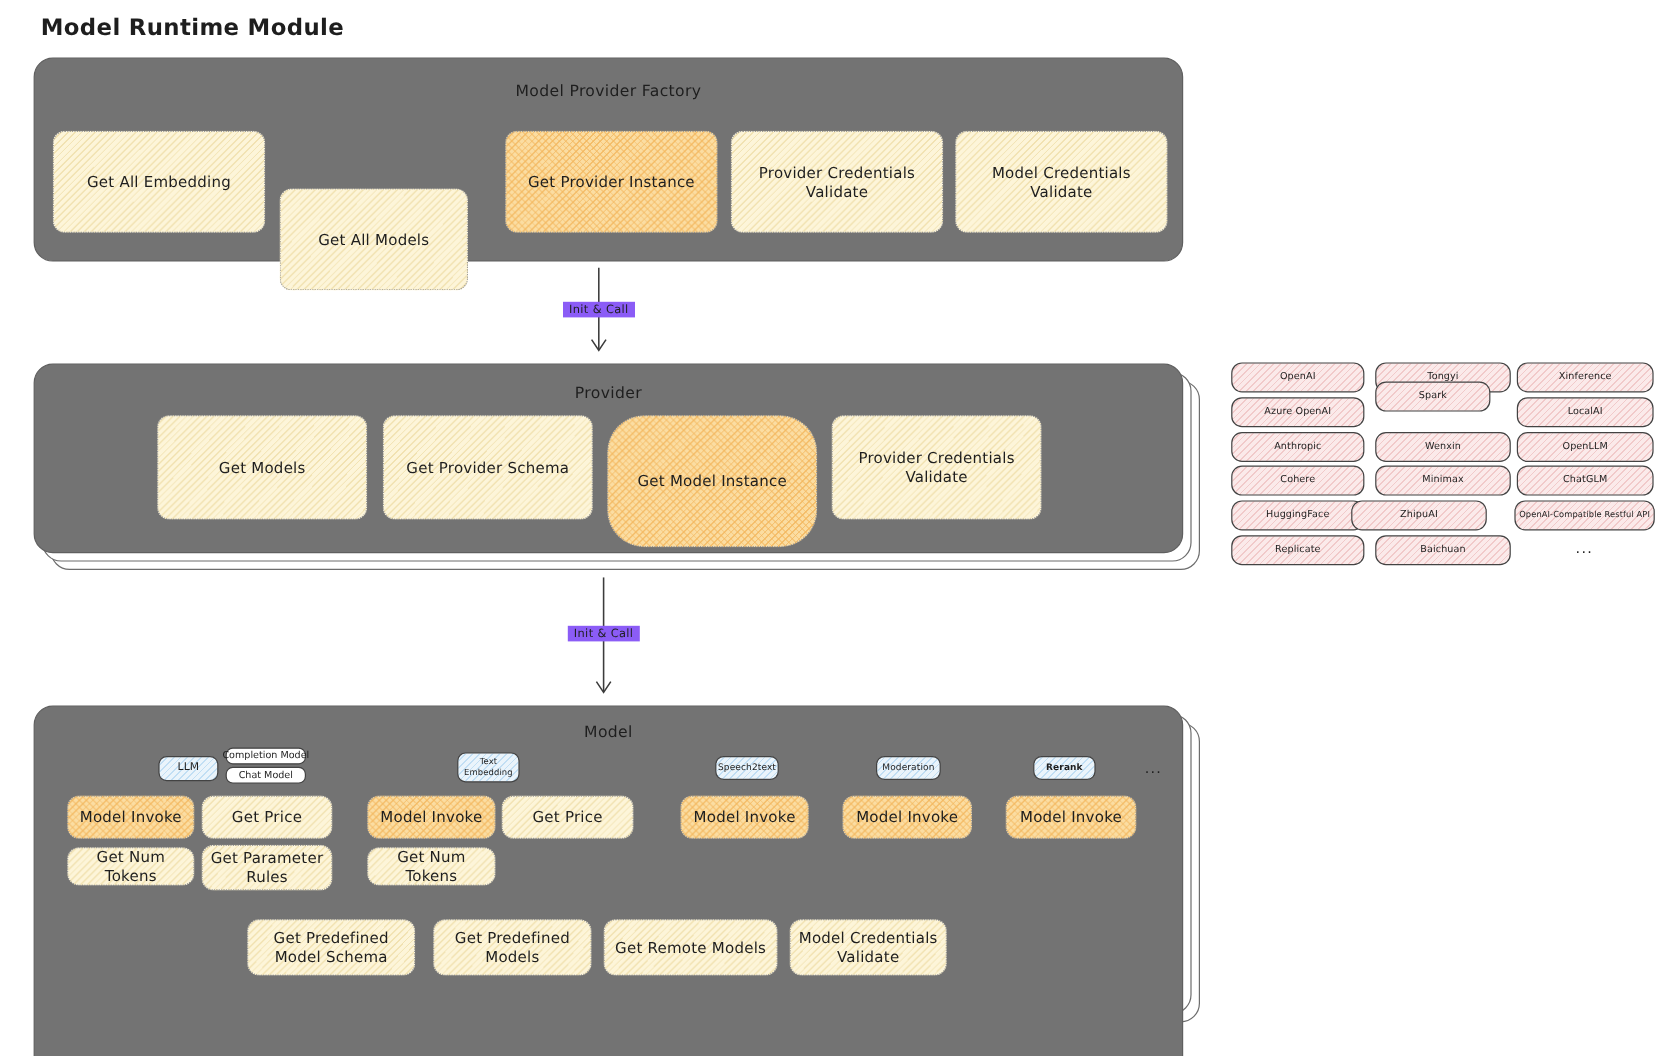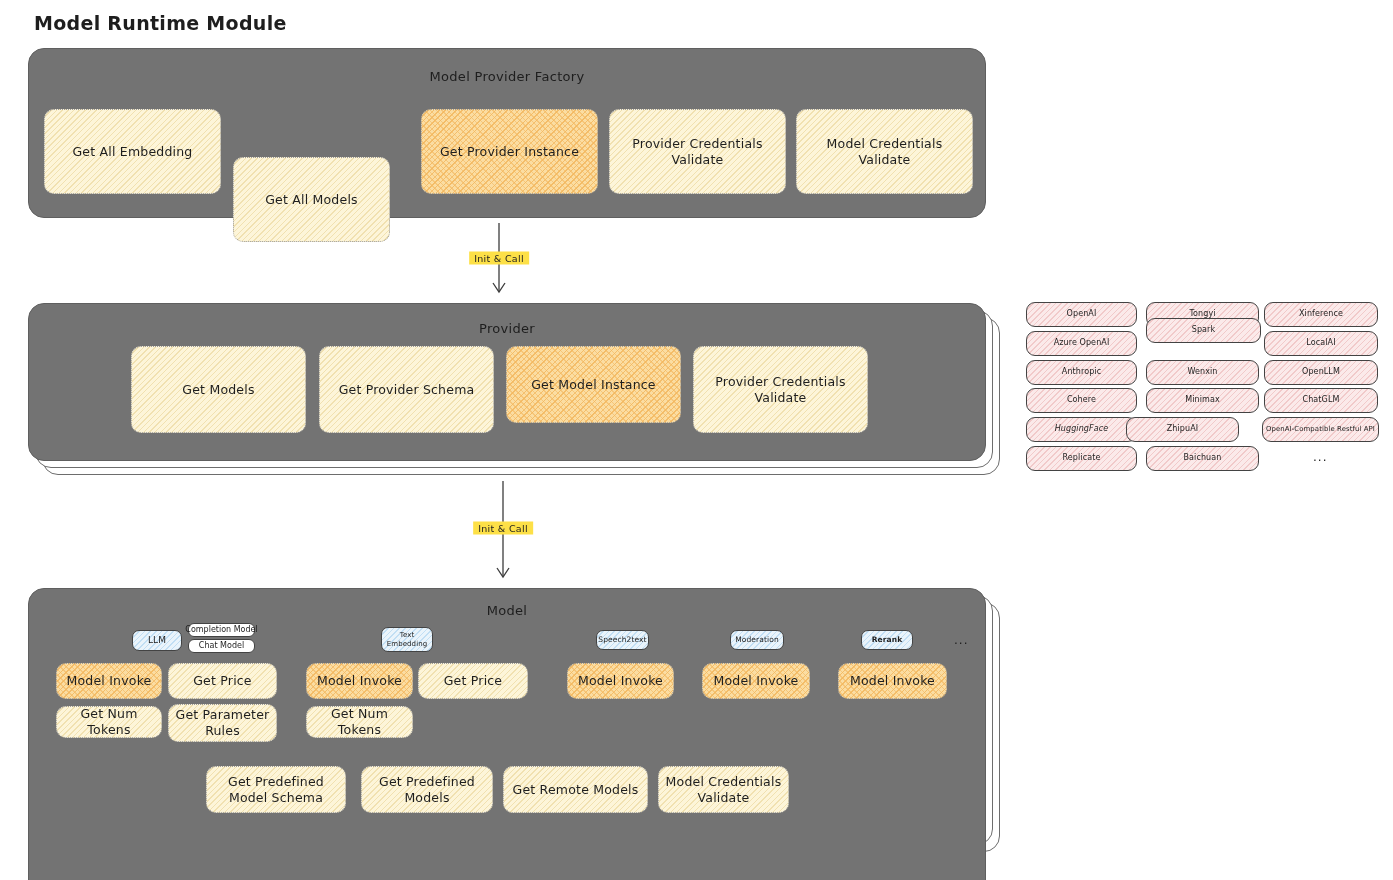--- a/index.html
+++ b/index.html
@@ -48,21 +48,21 @@
     font-size:8px;line-height:1.15;letter-spacing:.1px;padding:1px 2px;
     background-color:#eaf4fb;
     background-image:repeating-linear-gradient(135deg, rgba(183,217,242,.8) 0 1px, transparent 1px 4px);
   }
   .wtag{
     position:absolute;display:flex;align-items:center;justify-content:center;text-align:center;
     border:1.3px solid #434343;border-radius:6px;box-sizing:border-box;
     font-size:8px;line-height:1;white-space:nowrap;background:#ffffff;
   }
   .arrow-label{
-    position:absolute;background:#fde047;padding:1px 5px;font-size:9.5px;letter-spacing:.3px;
+    position:absolute;background:#8b5cf6;padding:1px 5px;font-size:9.5px;letter-spacing:.3px;
     transform:translate(-50%,-50%);
   }
   .ellipsis{position:absolute;font-size:12px;letter-spacing:1px;}
   svg{display:block;}
 </style>
 </head>
 <body>
 
 <div class="canvas">
 
@@ -82,35 +82,35 @@
     <polyline points="4,60 10,69 16,60" fill="none" stroke="#3c3c3c" stroke-width="1.3"></polyline>
   </svg>
   <div class="arrow-label" style="left:499px;top:258px;">Init &amp; Call</div>
 
   <div class="stack-layer" style="left:42px;top:317px;width:958px;height:158px;"></div>
   <div class="stack-layer" style="left:35px;top:310px;width:958px;height:158px;"></div>
   <div class="panel" style="left:28px;top:303px;width:958px;height:158px;">
     <div class="sec-title" style="top:17px;">Provider</div>
     <div class="fnbox fill-yellow" style="left:102px;top:42px;width:175px;height:87px;">Get Models</div>
     <div class="fnbox fill-yellow" style="left:290px;top:42px;width:175px;height:87px;">Get Provider Schema</div>
-    <div class="fnbox fill-orange" style="left:477px;top:42px;width:175px;height:77px;">Get Model Instance</div>
+    <div class="fnbox fill-orange" style="left:477px;top:42px;width:175px;height:110px;border-radius:31px;">Get Model Instance</div>
     <div class="fnbox fill-yellow" style="left:664px;top:42px;width:175px;height:87px;">Provider Credentials Validate</div>
   </div>
 
   <div>
 
     <div class="chip" style="left:1026px;top:302px;width:111px;height:25px;">OpenAI</div>
     <div class="chip" style="left:1026px;top:331px;width:111px;height:25px;">Azure OpenAI</div>
     <div class="chip" style="left:1026px;top:360px;width:111px;height:25px;">Anthropic</div>
     <div class="chip" style="left:1026px;top:388px;width:111px;height:25px;">Cohere</div>
-    <div class="chip" style="left:1026px;top:417px;width:111px;height:25px;font-style:italic;">HuggingFace</div>
+    <div class="chip" style="left:1026px;top:417px;width:111px;height:25px;">HuggingFace</div>
     <div class="chip" style="left:1026px;top:446px;width:111px;height:25px;">Replicate</div>
 
     <div class="chip" style="left:1146px;top:302px;width:113px;height:25px;">Tongyi</div>
-    <div class="chip" style="left:1146px;top:318px;width:115px;height:25px;">Spark</div>
+    <div class="chip" style="left:1146px;top:318px;width:96px;height:25px;">Spark</div>
     <div class="chip" style="left:1146px;top:360px;width:113px;height:25px;">Wenxin</div>
     <div class="chip" style="left:1146px;top:388px;width:113px;height:25px;">Minimax</div>
     <div class="chip" style="left:1126px;top:417px;width:113px;height:25px;">ZhipuAI</div>
     <div class="chip" style="left:1146px;top:446px;width:113px;height:25px;">Baichuan</div>
 
     <div class="chip" style="left:1264px;top:302px;width:114px;height:25px;text-align:center;">Xinference</div>
     <div class="chip" style="left:1264px;top:331px;width:114px;height:25px;">LocalAI</div>
     <div class="chip" style="left:1264px;top:360px;width:114px;height:25px;">OpenLLM</div>
     <div class="chip" style="left:1264px;top:388px;width:114px;height:25px;">ChatGLM</div>
     <div class="chip" style="left:1262px;top:417px;width:117px;height:25px;font-size:6.9px;">OpenAI-Compatible Restful API</div>

